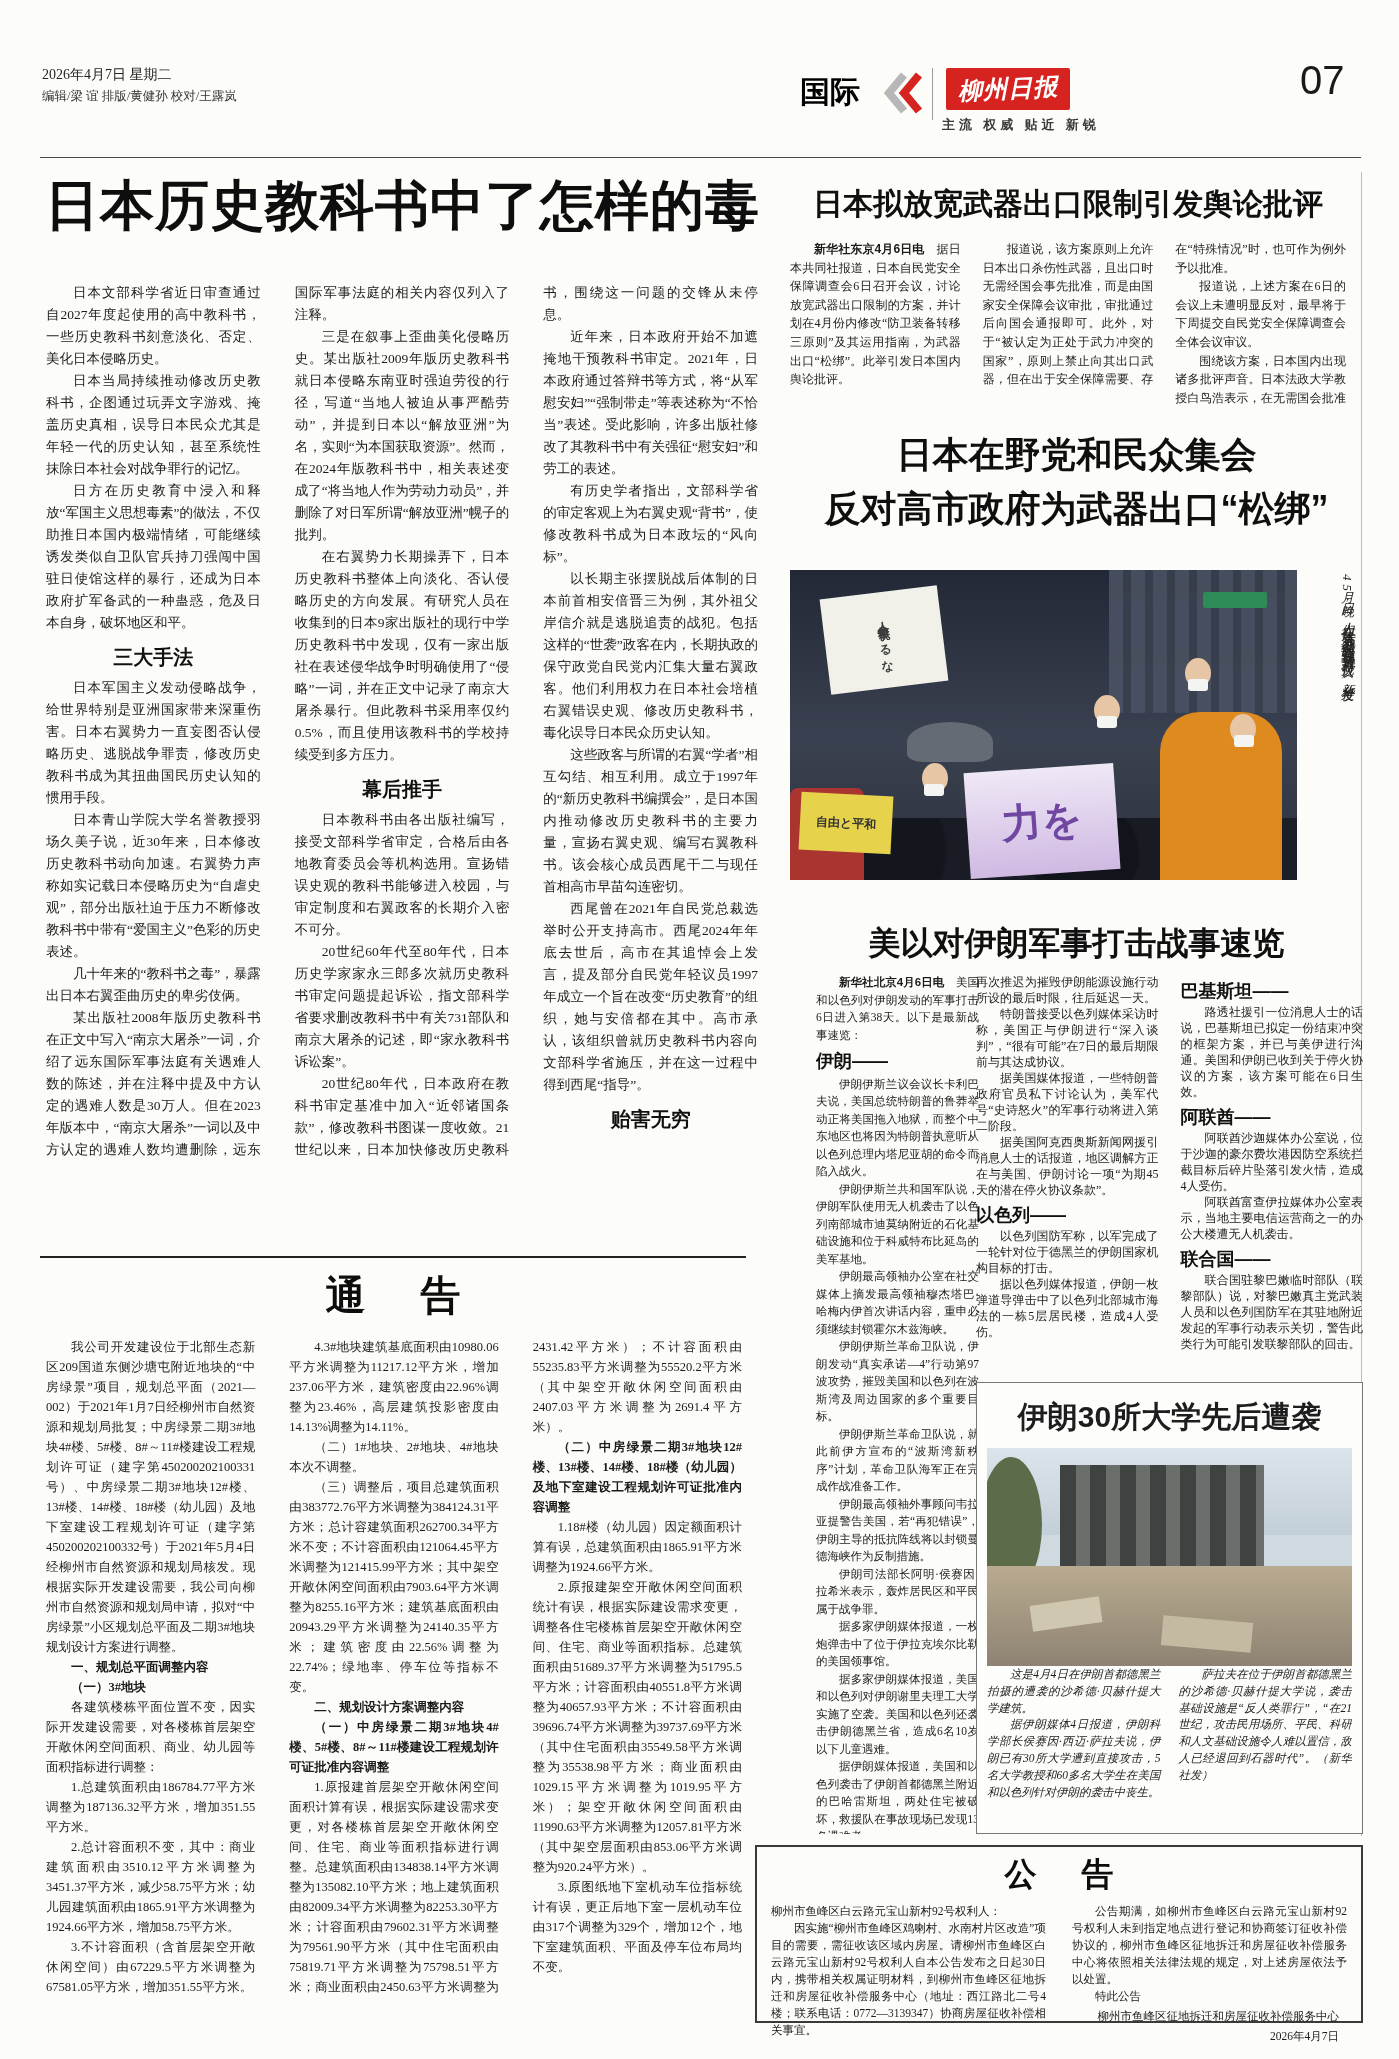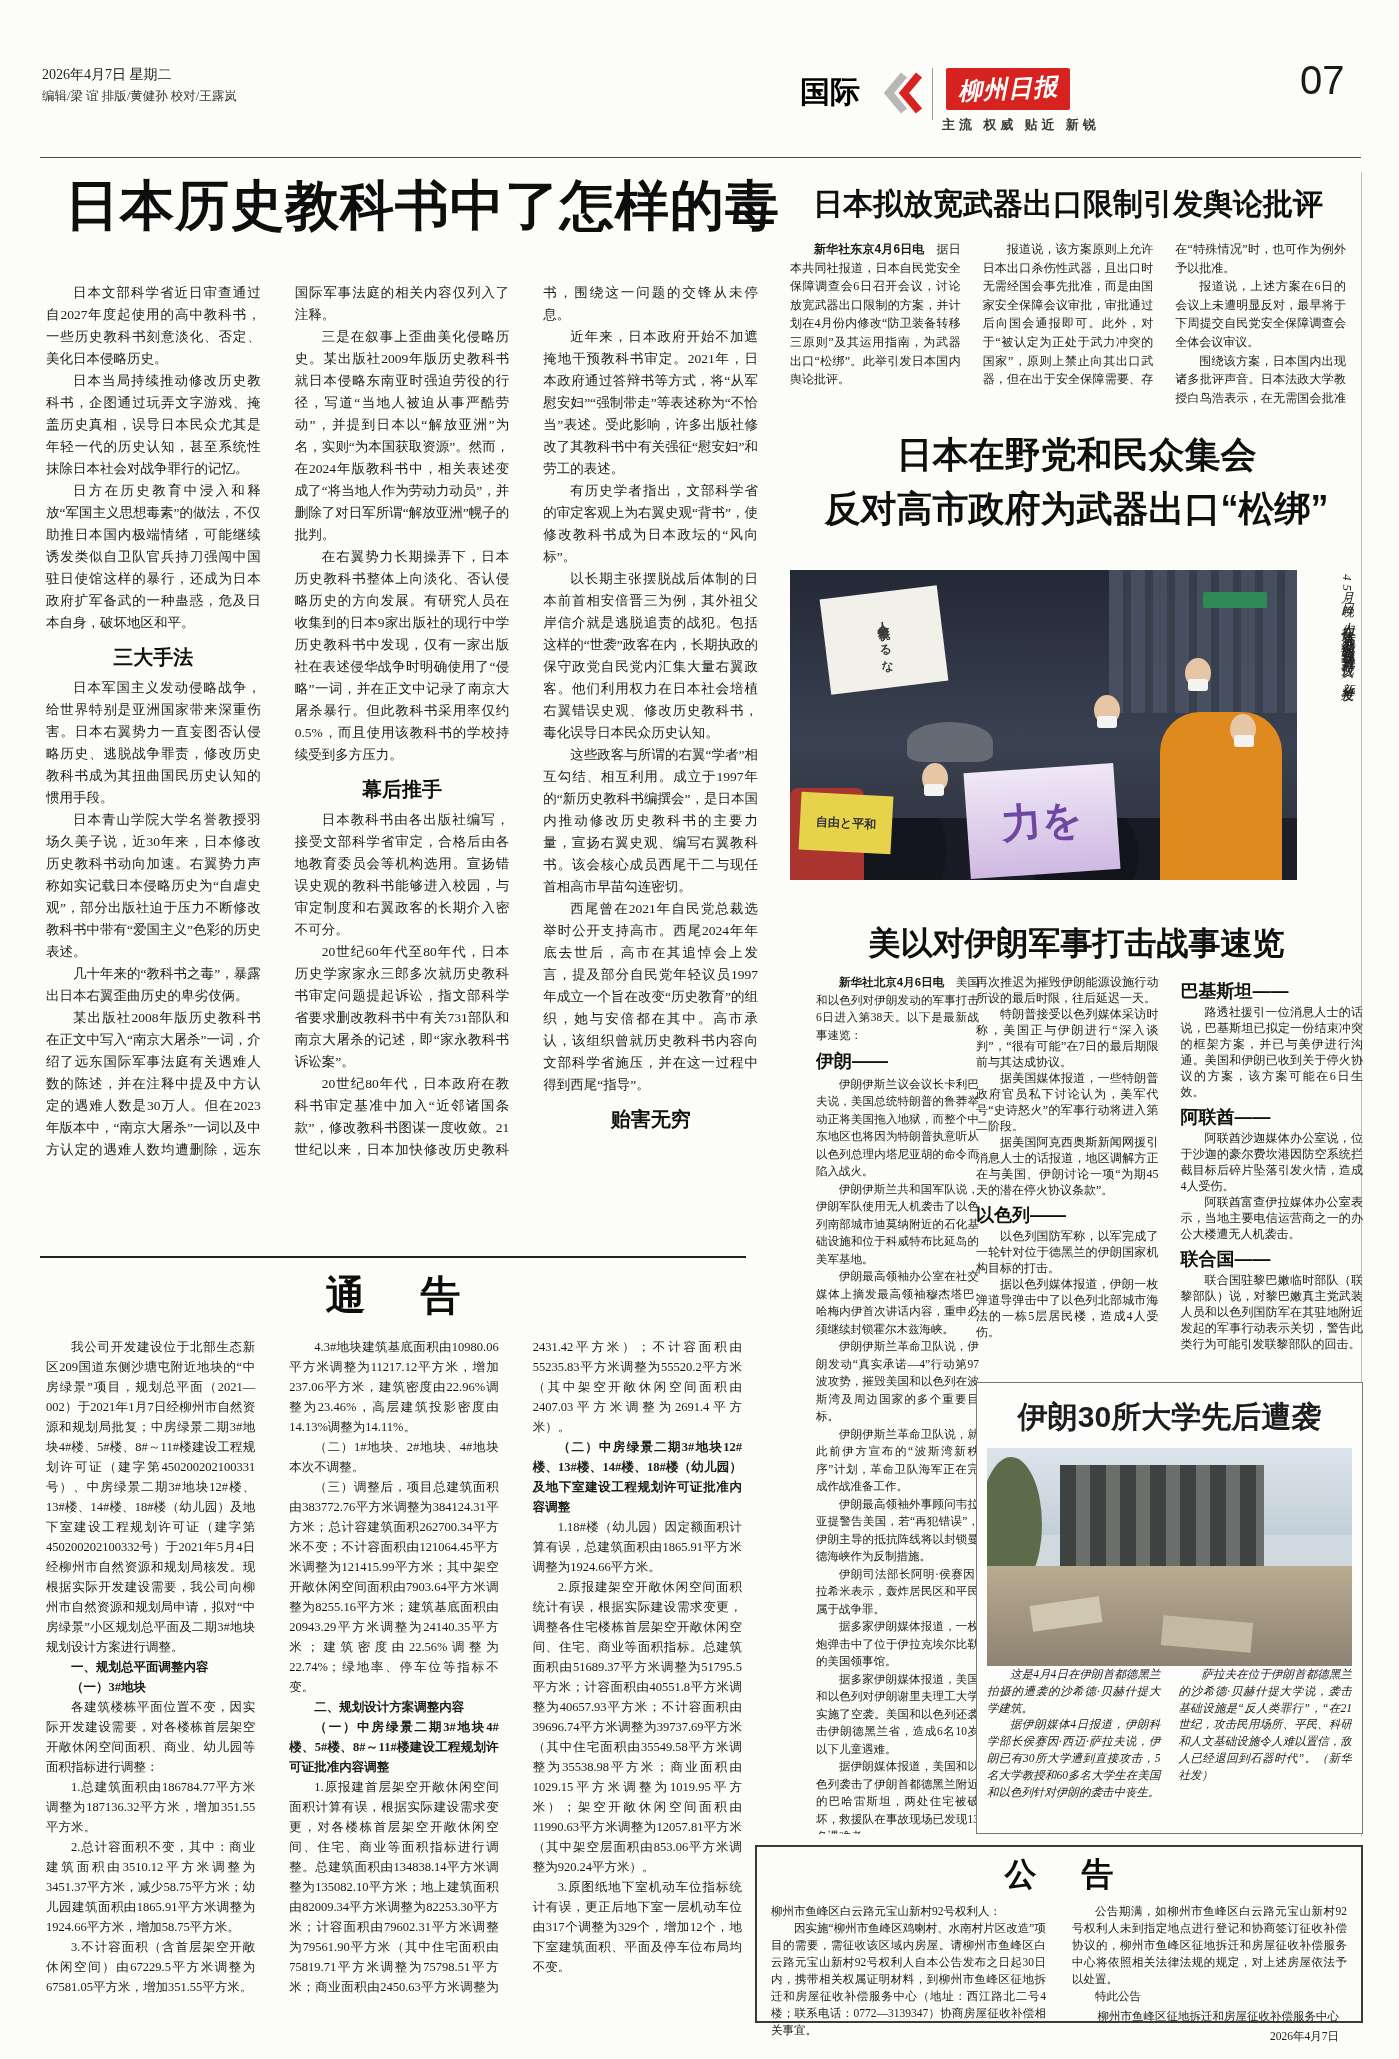--- a/index.html
+++ b/index.html
@@ -16,21 +16,21 @@
   .logo-box{left:946px;top:68px;width:124px;height:42px;background:#d7231f;border-radius:2px;
             display:flex;align-items:center;justify-content:center;}
   .logo-text{color:#fff;font-size:24px;font-weight:bold;font-style:italic;transform:rotate(-3deg);
              font-family:"Liberation Serif",serif;letter-spacing:1px;}
   .slogan{left:942px;top:116px;font-size:13px;letter-spacing:4px;color:#3a3a3a;font-weight:bold;}
   .pageno{left:1300px;top:58px;font-size:40px;color:#1a1a1a;}
   .rule-top{left:40px;top:157px;width:1321px;height:1px;background:#4a4a4a;}
   .rule-right{left:1361px;top:172px;width:1px;height:1664px;background:#bdbdbd;}
   
   .a1-headline{left:45px;top:170px;width:712px;text-align:center;font-size:54px;font-weight:900;
-               color:#0e0e0e;letter-spacing:1px;white-space:nowrap;margin-left:20px;}
+               color:#0e0e0e;letter-spacing:1px;white-space:nowrap;}
   .a1-body{left:46px;top:282px;width:712px;height:960px;column-count:3;column-gap:34px;
            font-size:13.5px;line-height:22px;text-align:justify;overflow:hidden;}
   
   .para{margin:0;text-indent:2em;text-align:justify;}
   .noindent{text-indent:0;}
   .strong{font-weight:bold;}
   .subhead{text-align:center;font-family:"Liberation Sans",sans-serif;font-size:20px;font-weight:bold;
            margin:12px 0 9px;color:#111;}
   .sechead{font-family:"Liberation Sans",sans-serif;font-size:18px;font-weight:bold;margin:9px 0 5px;color:#111;}
   .signline{margin:3px 8px 0 0;text-indent:0;text-align:right;}

